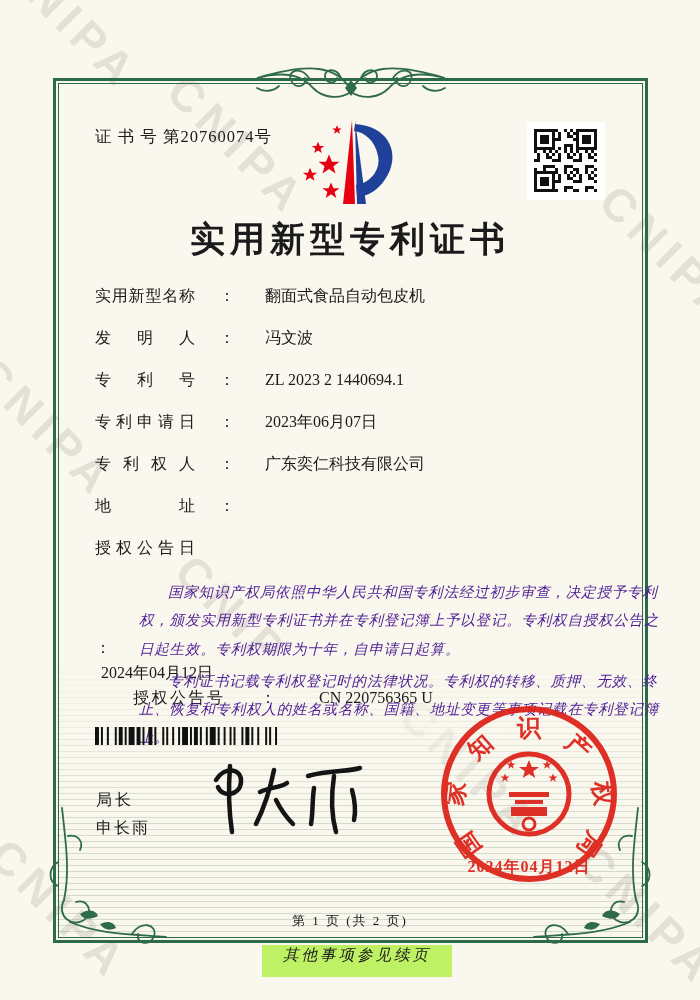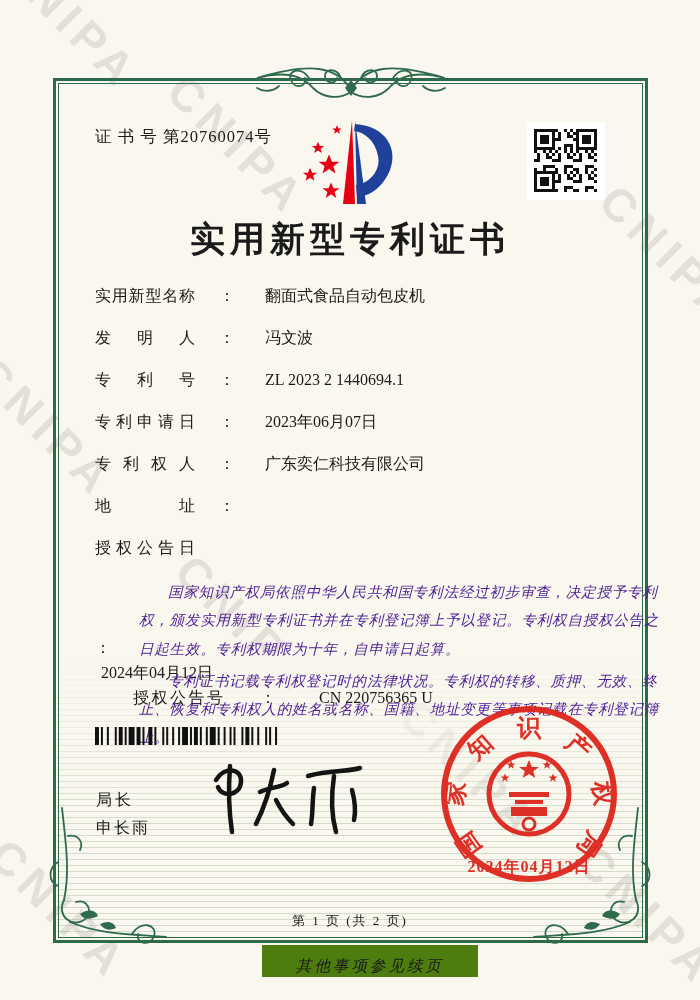--- a/index.html
+++ b/index.html
@@ -66,22 +66,22 @@
   .signature-svg { position:absolute; left:196px; top:754px; }
 
   .seal { position:absolute; left:437px; top:700px; opacity:0.93; }
   .seal-char { font-size:24px; font-weight:bold; fill:#dd2218;
     font-family:"Liberation Serif", serif; text-anchor:middle; }
   .seal-date { font-size:16px; font-weight:bold; fill:#dd2218;
     text-anchor:middle; font-family:"Liberation Serif", serif; letter-spacing:1px; }
 
   .page-no { position:absolute; left:0; top:912px; width:100%;
     text-align:center; font-size:13px; letter-spacing:2px; }
-  .footer-note-box { position:absolute; left:262px; top:945px; width:216px; height:32px;
-    background:#4d7c0f; display:flex; align-items:flex-end; justify-content:center; }
+  .footer-note-box { position:absolute; left:262px; top:945px; width:190px; height:32px;
+    background:#bef264; display:flex; align-items:flex-start; justify-content:center; }
   .footer-note { font-size:15.5px; font-style:italic; letter-spacing:3px; }
 
   .green-line { stroke:#2f6b4c; fill:none; stroke-width:1.8; stroke-linecap:round; }
   .green-fill { fill:#2f6b4c; stroke:none; }
   .sig-stroke { stroke:#141414; fill:none; stroke-width:4.5; stroke-linecap:round; stroke-linejoin:round; }
   .red-fill { fill:#dd2218; }
   .red-line { stroke:#dd2218; fill:none; }
 </style>
 </head>
 <body>

